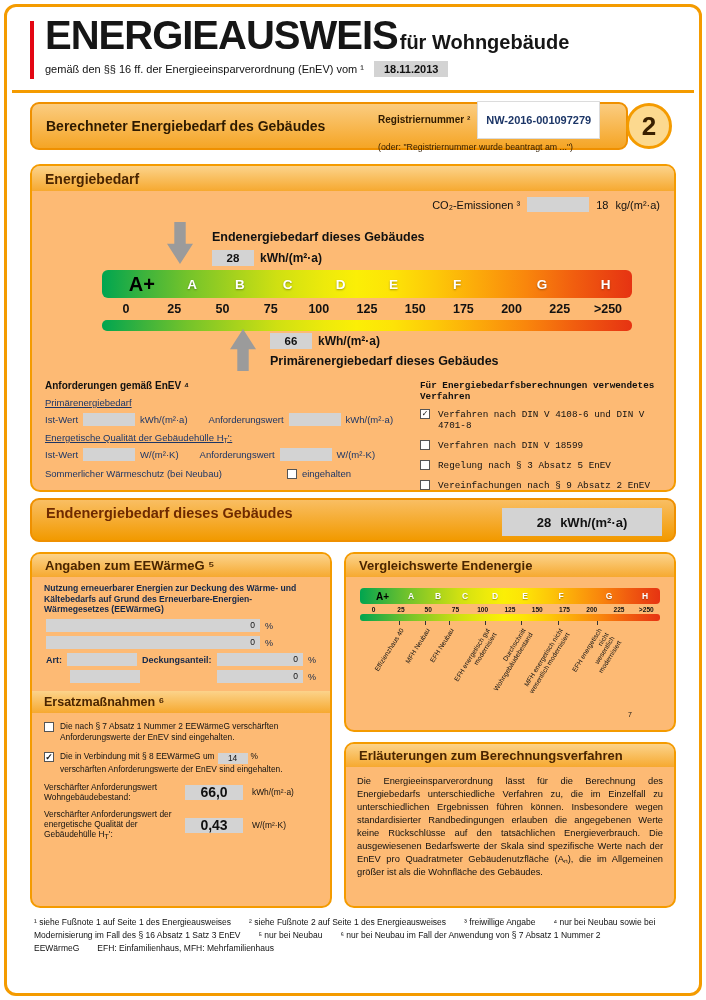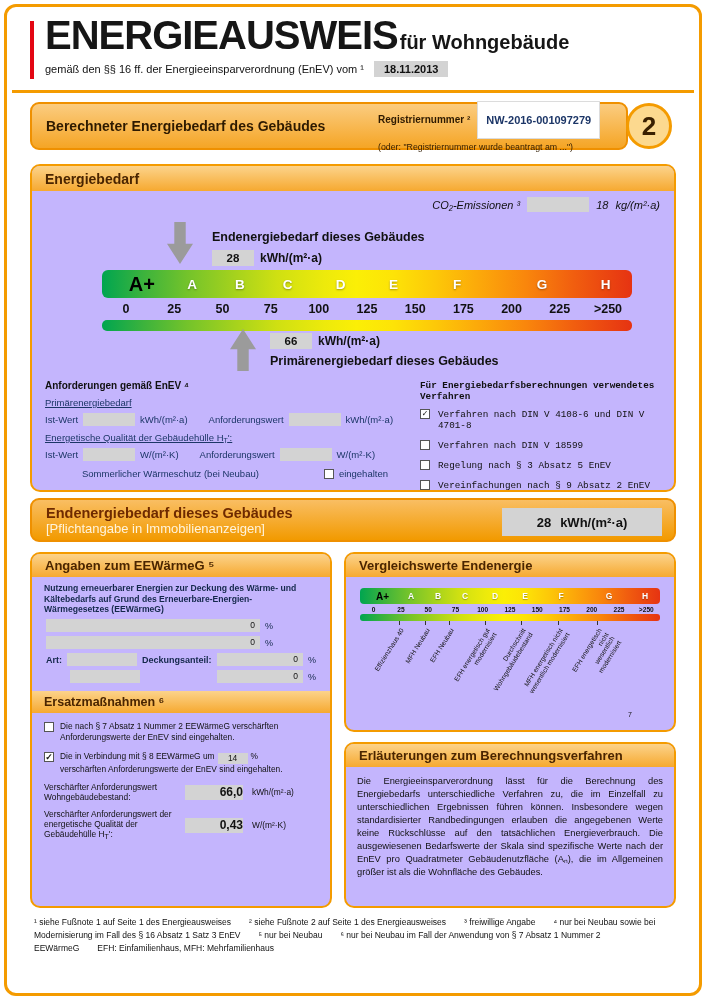--- a/index.html
+++ b/index.html
@@ -31,27 +31,27 @@
   .banner { position:absolute; left:30px; top:102px; width:598px; height:48px; border:2px solid var(--orange-dark); border-radius:9px; background:linear-gradient(180deg,#FBCC80,#F5A525); display:flex; align-items:center; padding:0 14px; }
   .banner-title { width:332px; font-size:14px; font-weight:bold; color:#2E1A00; }
   .banner-reg { flex:1; }
   .reg-row { display:flex; align-items:center; gap:7px; }
   .reg-label { font-size:10px; font-weight:bold; color:#2E1A00; white-space:nowrap; }
   .reg-value { background:#fff; border:1px solid #DCDCDC; padding:12px 8px; font-size:11px; font-weight:bold; color:var(--navy); white-space:nowrap; }
   .reg-note { font-size:8.8px; color:#2E1A00; margin-top:3px; }
   .page-circle { position:absolute; left:626px; top:103px; width:46px; height:46px; border:3px solid var(--orange); border-radius:50%; background:#FCD98F; display:flex; align-items:center; justify-content:center; font-size:26px; font-weight:bold; color:#3A2000; }
 
   
-  .section-box { position:absolute; border:2px solid var(--orange); border-radius:10px; background:#c4b5fd; overflow:hidden; }
+  .section-box { position:absolute; border:2px solid var(--orange); border-radius:10px; background:#fdba74; overflow:hidden; }
   .section-header { height:25px; background:var(--strip-grad); display:flex; align-items:center; padding:0 13px; font-weight:bold; font-size:14px; color:var(--brown); }
 
   
   .energie-box { left:30px; top:164px; width:646px; height:328px; }
   .gray-field { background:var(--gray); display:inline-block; height:13px; }
-  .co2-row { position:absolute; right:14px; top:31px; display:flex; align-items:center; gap:7px; font-size:11px;font-style:italic; }
+  .co2-row { position:absolute; right:14px; top:31px; display:flex; align-items:center; gap:7px; font-size:11px; }
   .co2-field { width:62px; height:15px; }
   .arrow { position:absolute; background:#9B9B9B; }
   .arrow-down { left:135px; top:56px; width:26px; height:42px; clip-path:polygon(28% 0,72% 0,72% 52%,100% 52%,50% 100%,0 52%,28% 52%); }
   .arrow-up { left:198px; top:163px; width:26px; height:42px; clip-path:polygon(50% 0,100% 48%,72% 48%,72% 100%,28% 100%,28% 48%,0 48%); }
   .big-label { position:absolute; font-size:12.5px; font-weight:bold; color:#111; }
   .val-row { position:absolute; display:flex; align-items:center; gap:6px; font-size:12px; font-weight:bold; }
   .val-field { width:42px; height:16px; background:var(--gray); text-align:center; font-size:11.5px; font-weight:bold; line-height:16px; }
   .scale-band { position:absolute; left:70px; top:104px; width:530px; height:28px; border-radius:6px; background:var(--scale-grad); }
   .scale-letter { position:absolute; top:50%; transform:translate(-50%,-50%); font-weight:bold; font-size:13.5px; color:#fff; text-shadow:0 1px 2px rgba(0,0,0,.35); }
   .scale-letter.aplus { font-size:20px; color:#000; text-shadow:none; }
@@ -86,21 +86,21 @@
   .fieldC { flex:1; height:13px; background:var(--gray); text-align:right; padding-right:5px; font-size:8.5px; line-height:13px; color:#111; }
   .indent24 { margin-left:24px; }
   .ersatz-header { margin-top:8px; height:22px; background:var(--strip-grad); display:flex; align-items:center; padding:0 12px; font-size:12.5px; font-weight:bold; color:var(--brown); }
   .ersatz-intro { margin:6px 12px 0; width:262px; font-size:8.4px; font-weight:bold; line-height:1.25; color:#111; }
   .eew-check { display:flex; gap:6px; margin:8px 12px 0; font-size:8.4px; line-height:1.3; align-items:flex-start; }
   .eew-check .cb { margin-top:1px; }
   .eew-check .txt { width:240px; }
   .inline-field { display:inline-block; background:var(--gray); width:30px; height:11px; text-align:center; font-size:8.4px; line-height:11px; vertical-align:-2px; margin:0 3px; }
   .req-row { display:flex; align-items:center; gap:9px; margin:7px 12px 0; font-size:8.4px; line-height:1.2; }
   .req-label { width:132px; }
-  .req-field { width:58px; height:15px; background:var(--gray); text-align:right; font-size:12px; font-weight:bold; line-height:15px; flex:none; }
+  .req-field { width:58px; height:15px; background:var(--gray); text-align:center; font-size:14px; font-weight:bold; line-height:15px; flex:none; }
 
   
   .vergleich-box { left:344px; top:552px; width:332px; height:180px; }
   .vergleich-box .section-header { font-size:13px; height:23px; }
   .v-scale { position:relative; margin:11px 14px 0; height:16px; border-radius:4px; background:var(--scale-grad); }
   .v-letter { position:absolute; top:50%; transform:translate(-50%,-50%); font-size:8.5px; font-weight:bold; color:#fff; text-shadow:0 1px 1px rgba(0,0,0,.3); }
   .v-letter.aplus { font-size:10px; color:#000; text-shadow:none; }
   .v-ticks { display:flex; margin:2px 14px 0; font-size:6.6px; font-weight:bold; }
   .v-ticks span { flex:1; text-align:center; }
   .v-strip { margin:1px 14px 0; height:7px; border-radius:3px; background:var(--scale-grad); }
@@ -214,21 +214,21 @@
     <div class="anf-sub navy" style="left:13px; top:266px;"><span>Energetische Qualität der Gebäudehülle H</span><sub class="tsub">T</sub><span>':</span></div>
     <div class="anf-row" style="left:13px; top:282px;">
       <span class="navy">Ist-Wert</span>
       <span class="gray-field f52"></span>
       <span class="navy">W/(m²·K)</span>
       <span class="navy ml16">Anforderungswert</span>
       <span class="gray-field f52"></span>
       <span class="navy">W/(m²·K)</span>
     </div>
 
-    <div class="anf-row" style="left:13px; top:302px;margin-left:37px;">
+    <div class="anf-row" style="left:13px; top:302px;">
       <span class="navy">Sommerlicher Wärmeschutz (bei Neubau)</span>
       <span class="cb" style="margin-left:60px;"></span>
       <span class="navy">eingehalten</span>
     </div>
 
     <div class="verfahren">
       <div class="verfahren-title">Für Energiebedarfsberechnungen verwendetes Verfahren</div>
       <div class="verf-item">
         <span class="cb checked">✓</span>
         <span>Verfahren nach DIN V 4108-6 und DIN V 4701-8</span>
@@ -243,21 +243,20 @@
       </div>
       <div class="verf-item">
         <span class="cb"></span>
         <span>Vereinfachungen nach § 9 Absatz 2 EnEV</span>
       </div>
     </div>
   </div>
 
   <div class="pflicht">
     <div class="pflicht-l1">Endenergiebedarf dieses Gebäudes</div>
-    <div class="pflicht-l2">[Pflichtangabe in Immobilienanzeigen]</div>
     <div class="pflicht-val">
       <span>28</span>
       <span>kWh/(m²·a)</span>
     </div>
   </div>
 
   <div class="section-box eew-box">
     <div class="section-header">Angaben zum EEWärmeG ⁵</div>
     <div class="eew-intro">Nutzung erneuerbarer Energien zur Deckung des Wärme- und Kältebedarfs auf Grund des Erneuerbare-Energien-Wärmegesetzes (EEWärmeG)</div>
 

